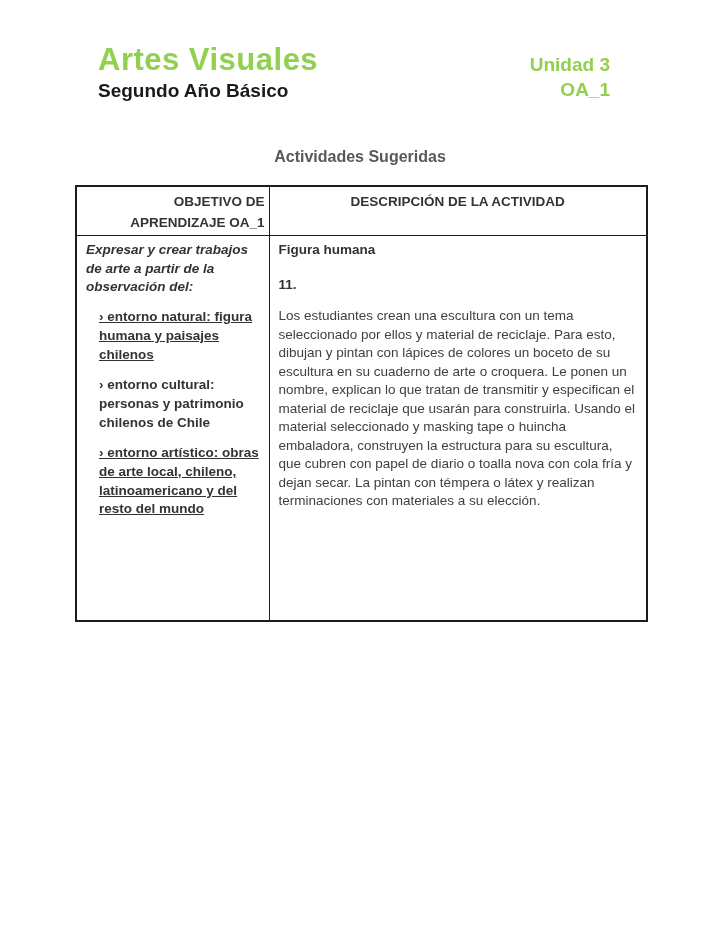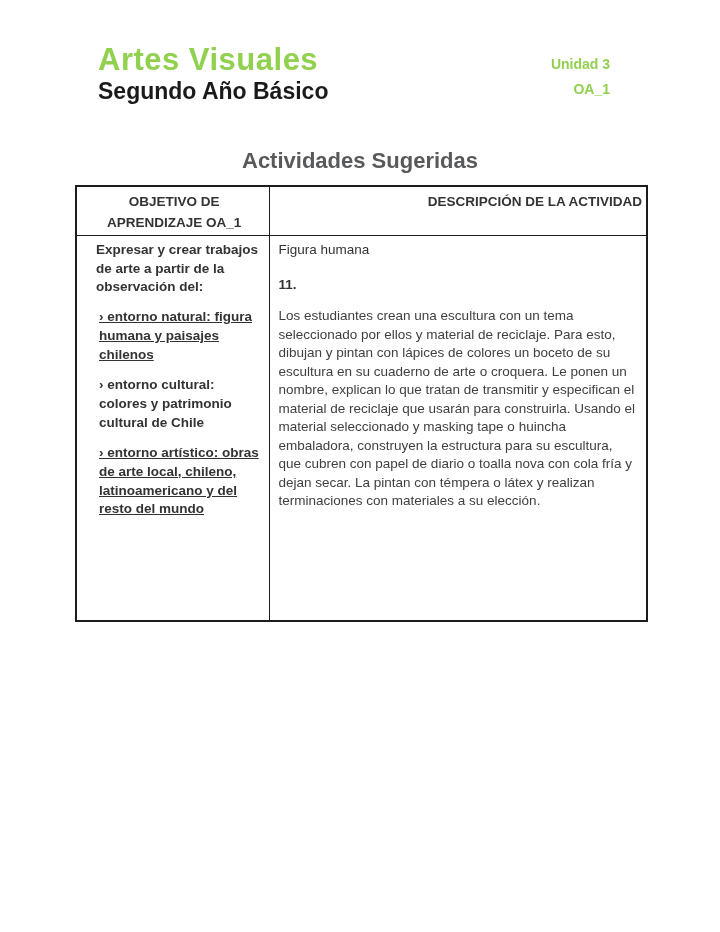--- a/index.html
+++ b/index.html
@@ -26,47 +26,47 @@
     top: 42px;
   }
   .doc-title {
     font-size: 31px;
     font-weight: bold;
     color: #92d050;
     line-height: 36px;
     letter-spacing: 0.5px;
   }
   .doc-subtitle {
-    font-size: 23px;
+    font-size: 19px;
     font-weight: bold;
     color: #1a1a1a;
     line-height: 24px;
     margin-top: 1px;
   }
   .hdr-right {
     position: absolute;
     right: 110px;
     top: 52px;
     text-align: right;
   }
   .unit-label, .oa-label {
-    font-size: 14px;
+    font-size: 19px;
     font-weight: bold;
     color: #92d050;
     line-height: 25px;
   }
 
   
   .section-title {
     position: absolute;
     top: 148px;
     left: 0;
     width: 720px;
     text-align: center;
-    font-size: 22px;
+    font-size: 16px;
     font-weight: bold;
     color: #58595b;
   }
 
   
   table.activities {
     position: absolute;
     left: 75px;
     top: 185px;
     width: 571px;
@@ -76,51 +76,51 @@
   table.activities, table.activities th, table.activities td {
     border: 1px solid #1c1c1c;
   }
   table.activities { border-width: 2px; }
   th, td {
     vertical-align: top;
     color: #333333;
   }
   th.col-objective {
     width: 193px;
-    text-align: center;
+    text-align: right;
     padding: 4px 4px 2px 7px;
     font-size: 13.5px;
     line-height: 21px;
     height: 47px;
     font-weight: bold;
   }
   th.col-description {
     width: 378px;
-    text-align: right;
+    text-align: center;
     padding: 4px 4px 2px 4px;
     font-size: 13.5px;
     line-height: 21px;
     font-weight: bold;
   }
   td.cell-objective {
     height: 385px;
     padding: 5px 5px 5px 7px;
     font-size: 13.5px;
     font-weight: bold;
     line-height: 18.7px;
   }
   td.cell-activity {
     padding: 5px 9px 5px 9px;
     font-size: 13.5px;
     line-height: 18.5px;
   }
-  .obj-intro { margin: 0 0 11px 12px; }
+  .obj-intro { margin: 0 0 11px 2px; font-style: italic; }
   .obj-item  { margin: 0 0 12px 15px; }
   .obj-item.underlined { text-decoration: underline; }
-  .act-subtitle { font-weight: normal; margin: 0 0 10px 0; }
+  .act-subtitle { font-weight: bold; margin: 0 0 10px 0; }
   .act-number   { font-weight: bold; margin: 16px 0 13px 0; }
   .act-desc     { margin: 0; color: #404040; }
 </style>
 </head>
 <body>
 
 <div class="page">
 
   <div class="hdr-left">
     <div class="doc-title">Artes Visuales</div>
@@ -139,21 +139,21 @@
       <tr>
         <th class="col-objective">OBJETIVO DE APRENDIZAJE OA_1</th>
         <th class="col-description">DESCRIPCIÓN DE LA ACTIVIDAD</th>
       </tr>
     </thead>
     <tbody>
       <tr>
         <td class="cell-objective">
           <p class="obj-intro">Expresar y crear trabajos de arte a partir de la observación del:</p>
           <p class="obj-item underlined">› entorno natural: figura humana y paisajes chilenos</p>
-          <p class="obj-item">› entorno cultural: colores y patrimonio cultural de Chile</p>
+          <p class="obj-item">› entorno cultural: personas y patrimonio chilenos de Chile</p>
           <p class="obj-item underlined">› entorno artístico: obras de arte local, chileno, latinoamericano y del resto del mundo</p>
         </td>
         <td class="cell-activity">
           <p class="act-subtitle">Figura humana</p>
           <p class="act-number">11.</p>
           <p class="act-desc">Los estudiantes crean una escultura con un tema seleccionado por ellos y material de reciclaje. Para esto, dibujan y pintan con lápices de colores un boceto de su escultura en su cuaderno de arte o croquera. Le ponen un nombre, explican lo que tratan de transmitir y especifican el material de reciclaje que usarán para construirla. Usando el material seleccionado y masking tape o huincha embaladora, construyen la estructura para su escultura, que cubren con papel de diario o toalla nova con cola fría y dejan secar. La pintan con témpera o látex y realizan terminaciones con materiales a su elección.</p>
         </td>
       </tr>
     </tbody>
   </table>

